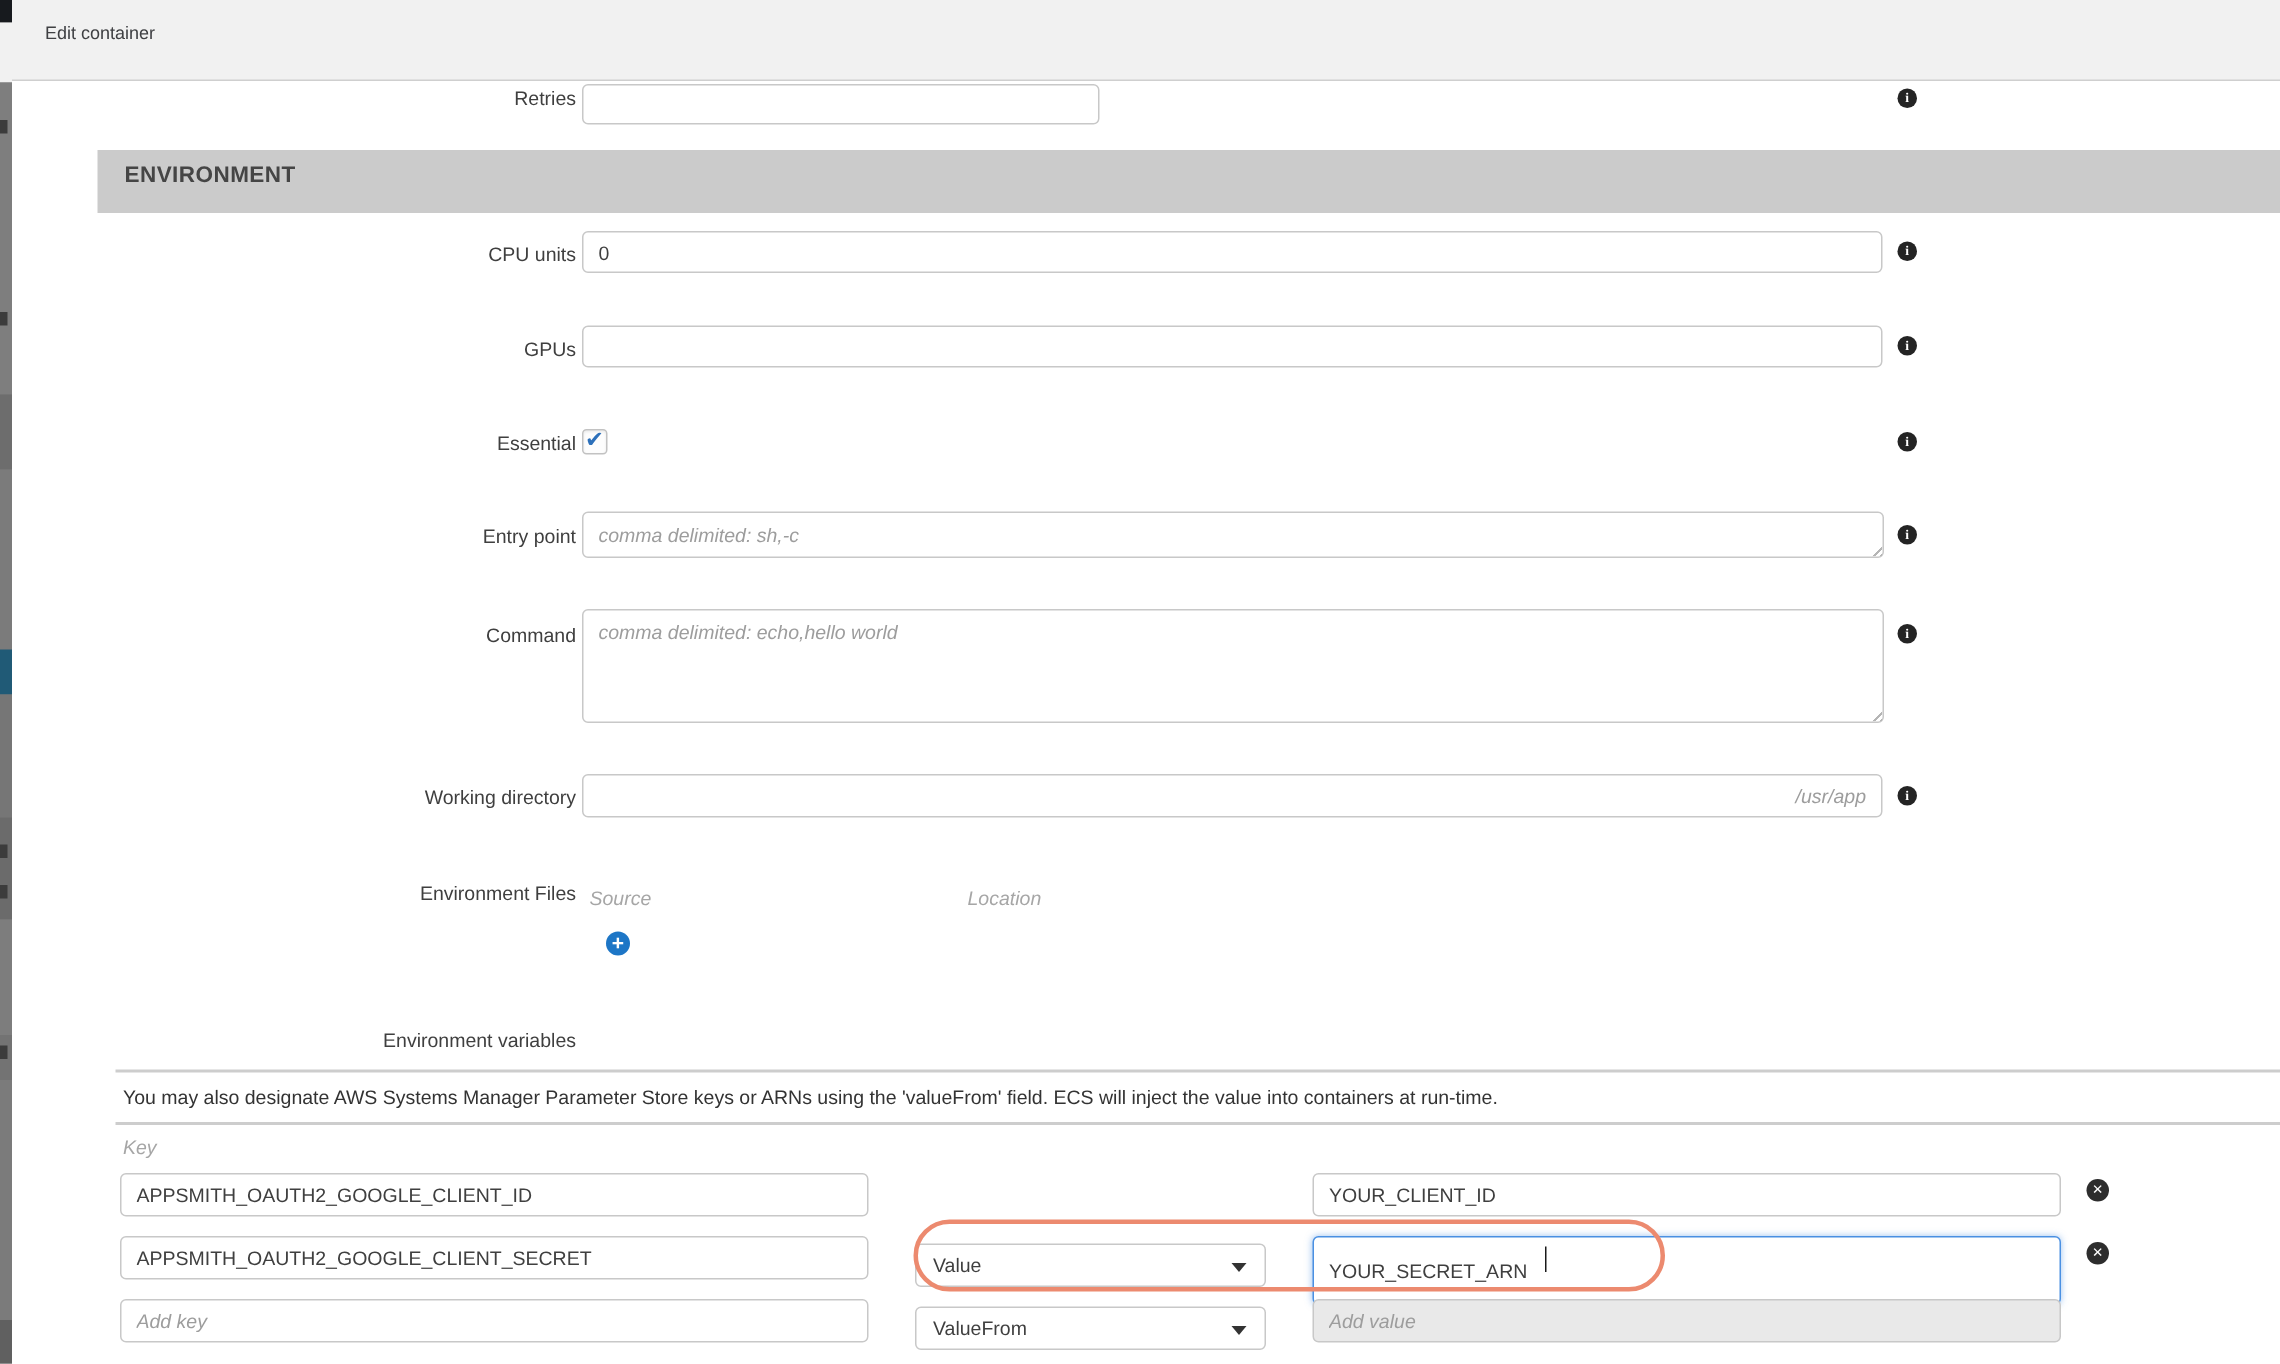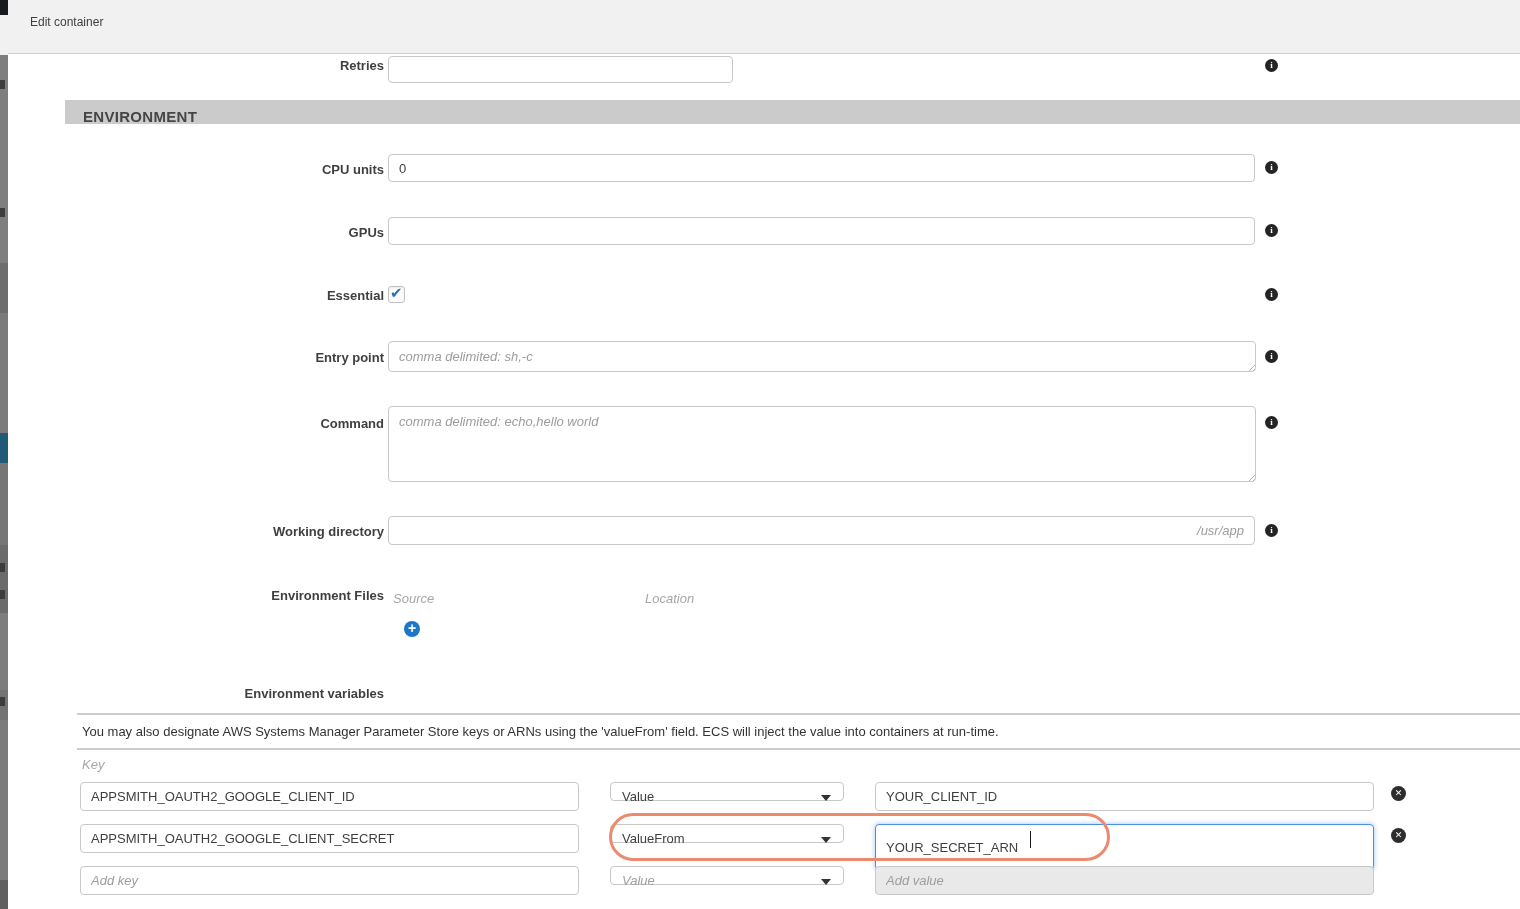--- a/index.html
+++ b/index.html
@@ -14,26 +14,26 @@
 
   
   #panel { left:8px; top:0; width:1512px; height:909px; background:#fff; }
 
   
   #header { left:0; top:0; width:1512px; height:54px; background:#f1f1f1;
             border-bottom:1px solid #cfcfcf; }
   #title  { position:absolute; left:22px; top:15px; font-size:12px; color:#3f4043; }
 
   
-  .section-bar { left:57px; top:100px; width:1455px; height:24px; background:#cbcbcb; }
+  .section-bar { left:57px; top:100px; width:1455px; height:42px; background:#cbcbcb; }
   .section-bar span { position:absolute; left:18px; top:8px; font-size:15px;
                       font-weight:bold; color:#454545; letter-spacing:.3px; }
 
   .lbl { position:absolute; width:210px; text-align:right; font-size:13px;
-         font-weight:bold; color:#3f3f3f; }
+         font-weight:normal; color:#3f3f3f; }
 
   .inp, .ta { position:absolute; border:1px solid #c8c8c8; border-radius:4px;
               font-family:inherit; font-size:13px; color:#3f3f3f; padding:0 10px;
               background:#fff; outline:none; }
   .ta { padding:7px 10px; resize:none; }
   .inp::placeholder, .ta::placeholder { font-style:italic; color:#9d9d9d; opacity:1; }
 
   .resize-handle { position:absolute; width:9px; height:9px;
       background:repeating-linear-gradient(135deg,transparent 0 2px,#b5b5b5 2px 3px);
       clip-path:polygon(100% 0,100% 100%,0 100%); }
@@ -50,23 +50,23 @@
 
   .col-hdr { position:absolute; font-size:13px; font-style:italic; color:#a6a6a6; }
 
   .plus-btn { position:absolute; width:16px; height:16px; border-radius:50%;
               background:#1d76c6; color:#fff; text-align:center; line-height:15px;
               font-size:14px; font-weight:bold; cursor:pointer; }
 
   .hr { position:absolute; height:2px; background:#cdcdcd; }
   .note-text { position:absolute; font-size:13px; color:#333; }
 
-  .select-box { position:absolute; height:19px; border:1px solid #c8c8c8; border-radius:4px;
+  .select-box { position:absolute; height:29px; border:1px solid #c8c8c8; border-radius:4px;
                 background:#fff; font-size:13px; color:#3f3f3f; line-height:27px;
-                padding-left:11px; cursor:pointer; }
+                padding-left:11px; cursor:pointer;margin-top:47px; }
   .select-box.ph { font-style:italic; color:#a0a0a0; }
   .caret-down { position:absolute; right:12px; top:12px; width:0; height:0;
                 border-left:5px solid transparent; border-right:5px solid transparent;
                 border-top:6px solid #333; }
 
   .inp.focused { border:1px solid #4a90e2;
                  box-shadow:0 0 5px rgba(74,144,226,.55); }
   .inp.disabled { background:#e9e9e9; }
 
   .del-btn { position:absolute; width:15px; height:15px; border-radius:50%;

